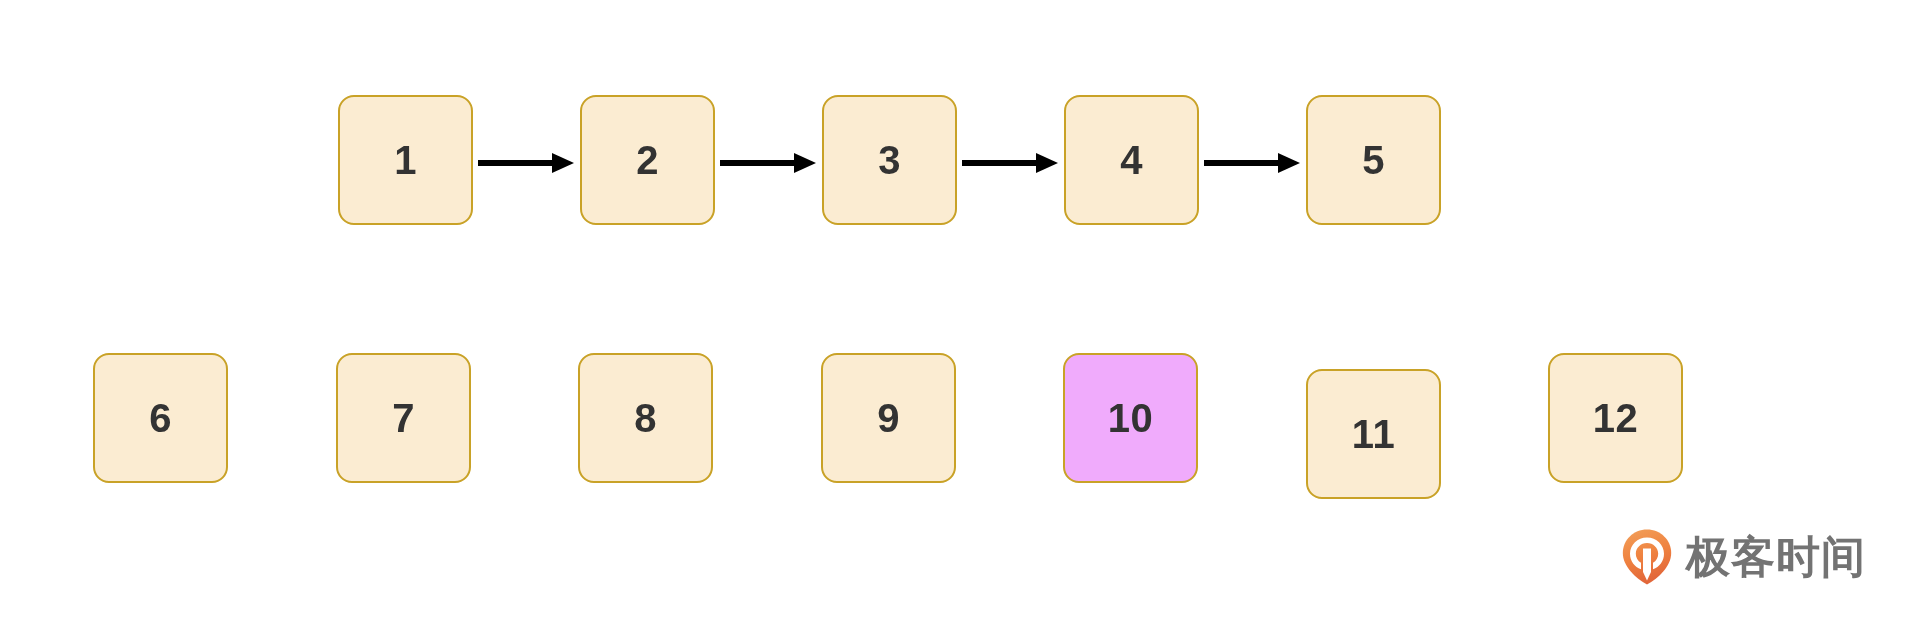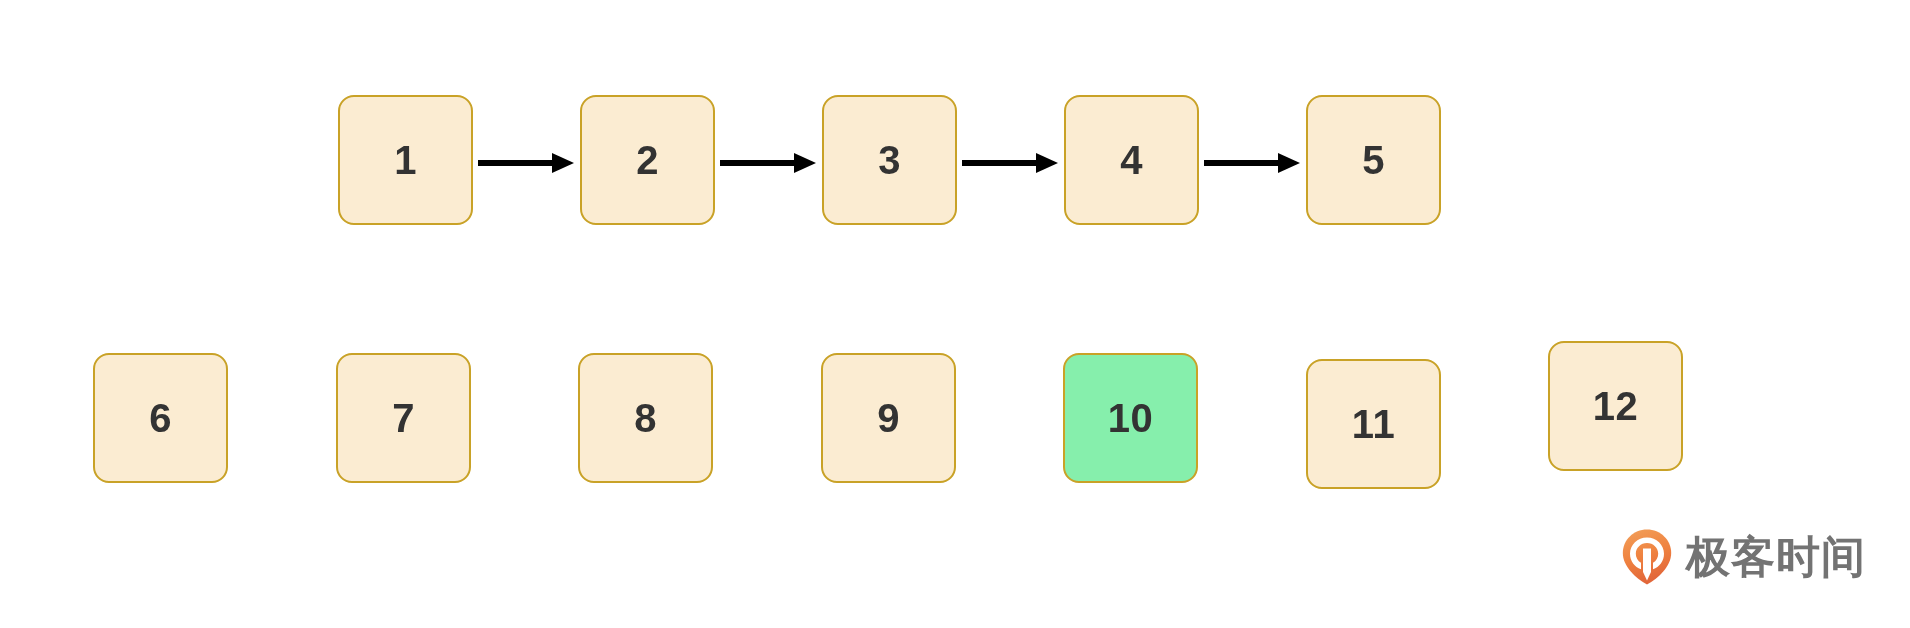--- a/index.html
+++ b/index.html
@@ -99,27 +99,27 @@
     </div>
     <div class="node" style="left: 336px; top: 353px; background: rgb(251, 236, 210); border-color: rgb(201, 162, 39);">
       <span class="node-label" style="color: rgb(51, 51, 51);">7</span>
     </div>
     <div class="node" style="left: 578px; top: 353px; background: rgb(251, 236, 210); border-color: rgb(201, 162, 39);">
       <span class="node-label" style="color: rgb(51, 51, 51);">8</span>
     </div>
     <div class="node" style="left: 821px; top: 353px; background: rgb(251, 236, 210); border-color: rgb(201, 162, 39);">
       <span class="node-label" style="color: rgb(51, 51, 51);">9</span>
     </div>
-    <div class="node" style="left: 1063px; top: 353px; background: #86efac; border-color: rgb(201, 162, 39);">
+    <div class="node" style="left: 1063px; top: 353px; background: #f0abfc; border-color: rgb(201, 162, 39);">
       <span class="node-label" style="color: rgb(51, 51, 51);">10</span>
     </div>
-    <div class="node" style="left: 1306px; top: 359px; background: rgb(251, 236, 210); border-color: rgb(201, 162, 39);">
+    <div class="node" style="left: 1306px; top: 369px; background: rgb(251, 236, 210); border-color: rgb(201, 162, 39);">
       <span class="node-label" style="color: rgb(51, 51, 51);">11</span>
     </div>
-    <div class="node" style="left: 1548px; top: 341px; background: rgb(251, 236, 210); border-color: rgb(201, 162, 39);">
+    <div class="node" style="left: 1548px; top: 353px; background: rgb(251, 236, 210); border-color: rgb(201, 162, 39);">
       <span class="node-label" style="color: rgb(51, 51, 51);">12</span>
     </div>
     <div class="arrow" style="left: 478px; top: 151px; width: 96px;">
       <svg width="96" height="24" viewBox="0 0 96 24">
         <rect x="0" y="9" width="76" height="6" fill="#000000"></rect>
         <polygon points="74,2 96,12 74,22" fill="#000000"></polygon>
       </svg>
     </div>
     <div class="arrow" style="left: 720px; top: 151px; width: 96px;">
       <svg width="96" height="24" viewBox="0 0 96 24">

